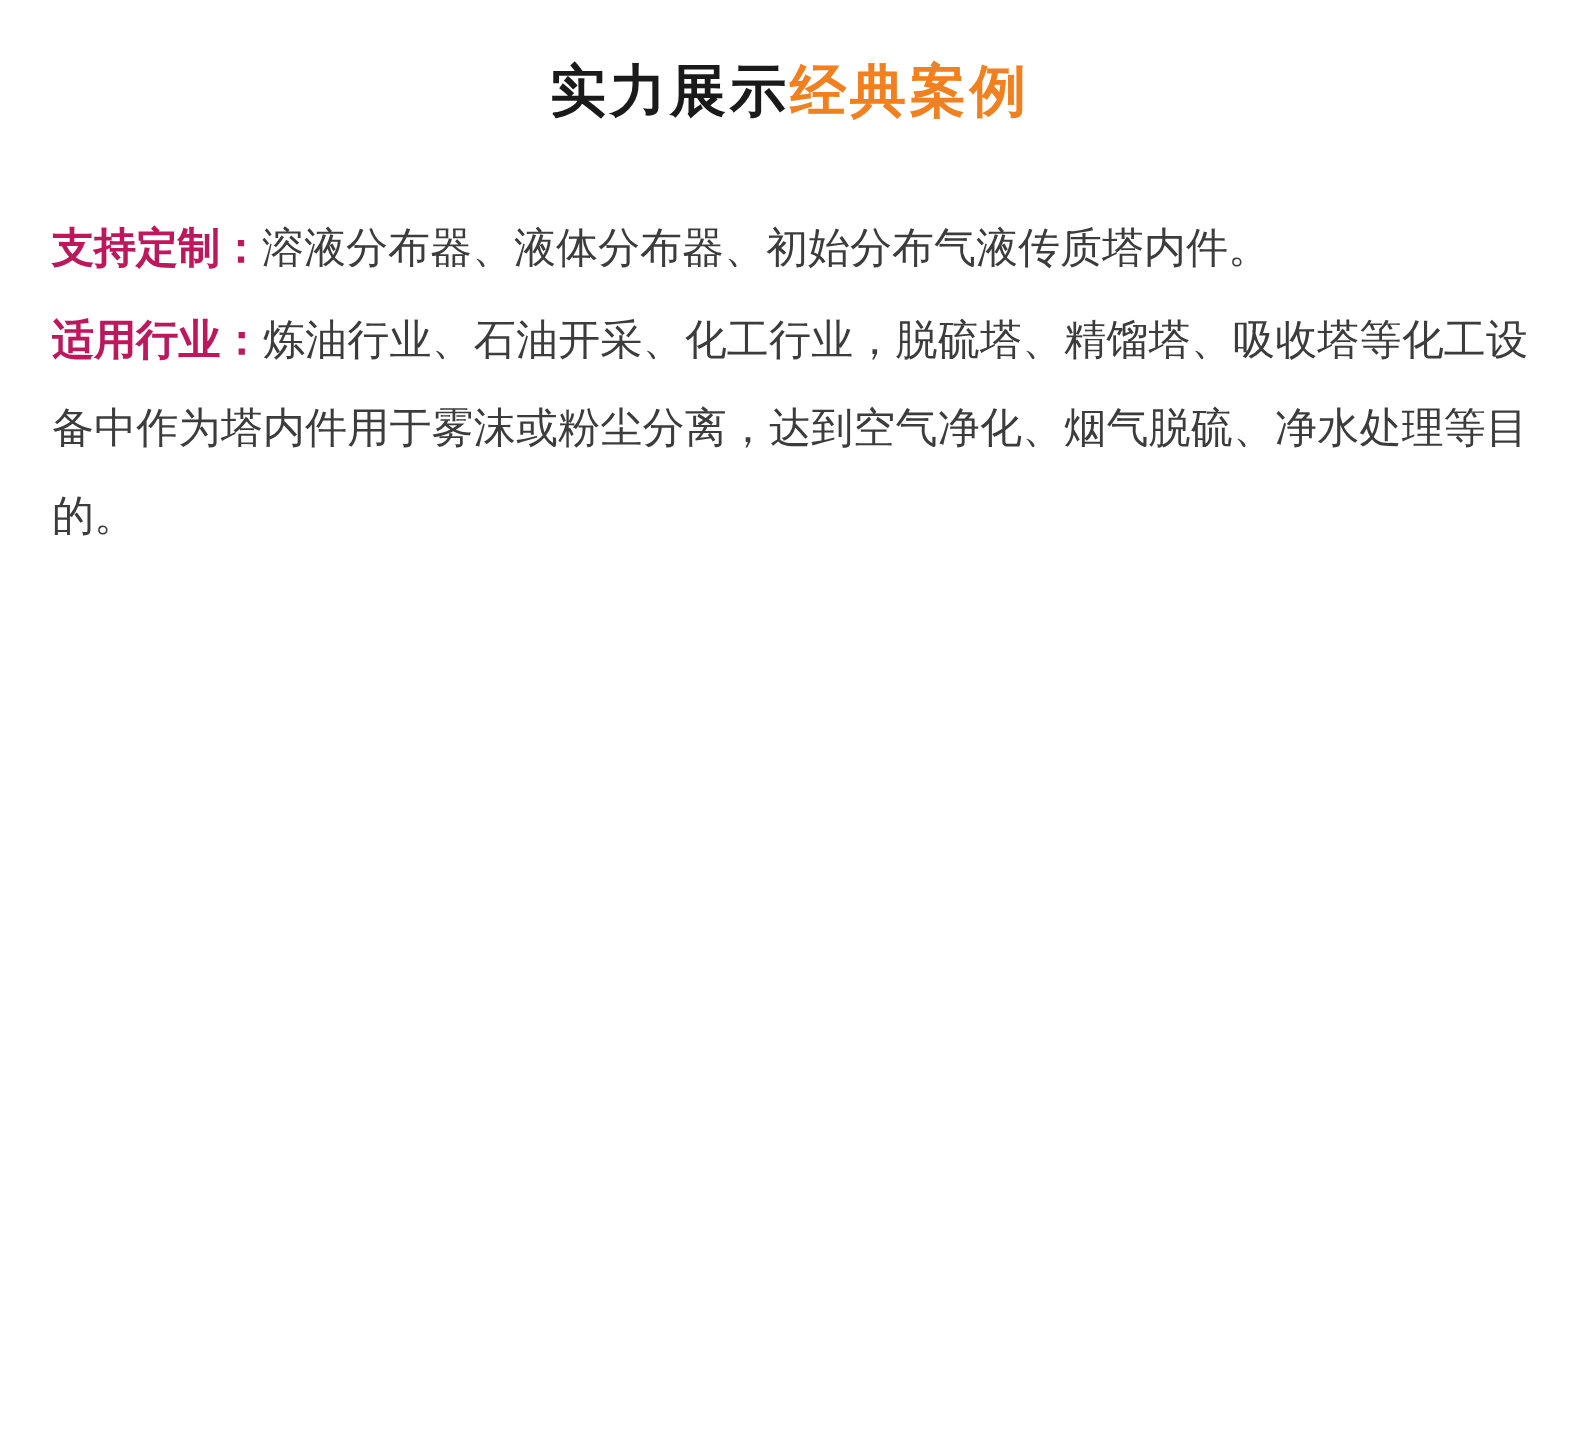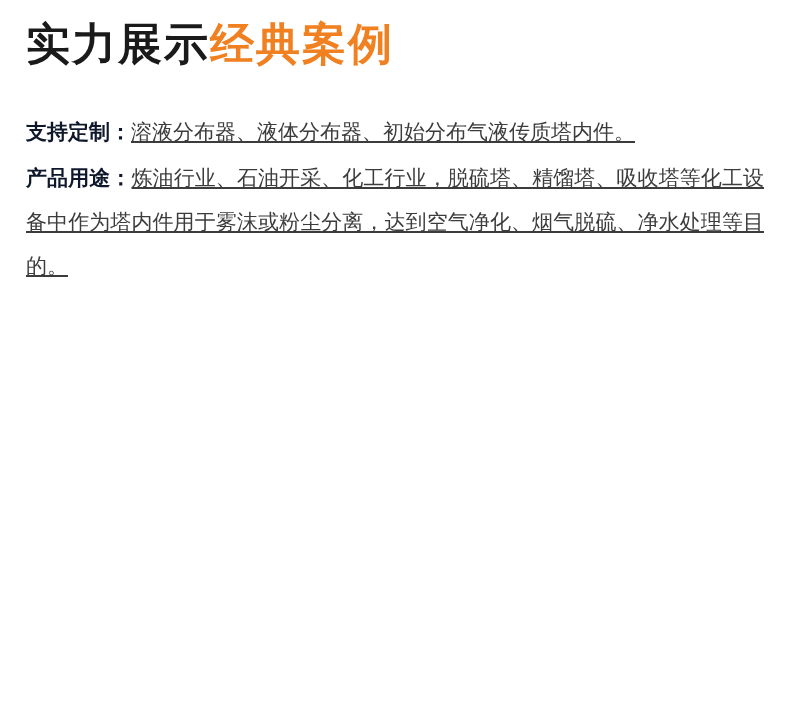--- a/index.html
+++ b/index.html
@@ -15,68 +15,68 @@
     overflow: hidden;
   }
   .page {
     width: 790px;
     height: 717px;
     box-sizing: border-box;
     padding: 0 26px;
     position: relative;
   }
   .title {
-    font-size: 44px;
+    text-align: center;
+    font-size: 28px;
     font-weight: bold;
     letter-spacing: 2px;
-    margin-top: 15px;
+    margin-top: 28px;
     margin-bottom: 38px;
     line-height: 1.3;
     white-space: nowrap;
   }
   .title .part-dark {
     color: #1a1a1a;
   }
   .title .part-accent {
     color: #f08020;
   }
   .body-block {
     font-size: 21px;
     line-height: 44px;
     color: #3c3c3c;
     text-align: justify;
   }
   .para {
     margin: 0 0 2px 0;
   }
   .label {
-    color: #0f172a;
+    color: #be185d;
     font-weight: bold;
   }
   .para-text {
     color: #3c3c3c;
-    text-decoration: underline;
   }
 </style>
 </head>
 <body>
 
 <div class="page">
 
   <h1 class="title">
     <span class="part-dark">实力展示</span><span class="part-accent">经典案例</span>
   </h1>
 
   <div class="body-block">
 
     <p class="para">
       <span class="label">支持定制：</span><span class="para-text">溶液分布器、液体分布器、初始分布气液传质塔内件。</span>
     </p>
 
     <p class="para">
-      <span class="label">产品用途：</span><span class="para-text">炼油行业、石油开采、化工行业，脱硫塔、精馏塔、吸收塔等化工设备中作为塔内件用于雾沫或粉尘分离，达到空气净化、烟气脱硫、净水处理等目的。</span>
+      <span class="label">适用行业：</span><span class="para-text">炼油行业、石油开采、化工行业，脱硫塔、精馏塔、吸收塔等化工设备中作为塔内件用于雾沫或粉尘分离，达到空气净化、烟气脱硫、净水处理等目的。</span>
     </p>
 
 
 
   </div>
 
 </div>
 
 </body></html>

